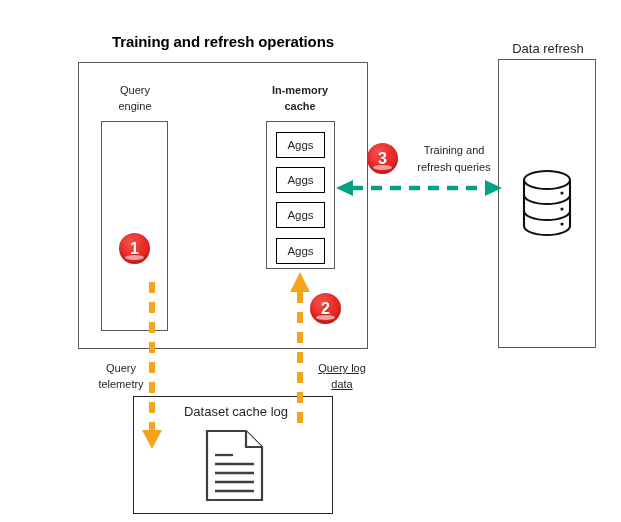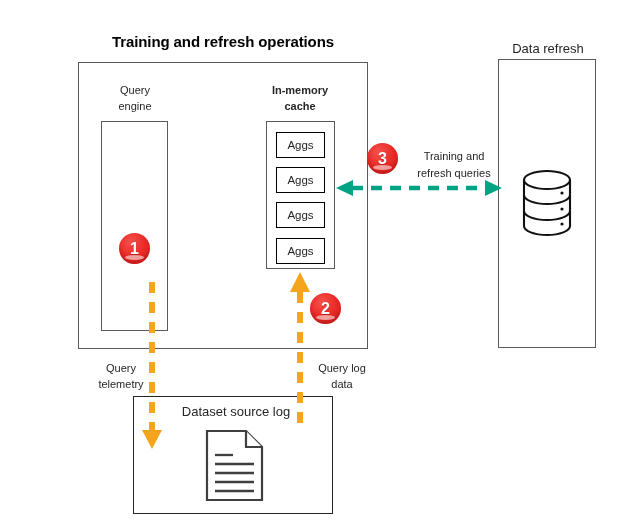--- a/index.html
+++ b/index.html
@@ -58,31 +58,31 @@
     left: 258px;
     top: 82px;
     width: 84px;
     font-weight: bold;
   }
   .lbl-greenarrow {
     left: 402px;
     top: 142px;
     width: 104px;
     line-height: 17px;
-    margin-top: 6px;
   }
   .lbl-telemetry {
     left: 82px;
     top: 360px;
     width: 78px;
   }
   .lbl-querylog {
     left: 304px;
     top: 360px;
     width: 76px;
+    text-decoration: underline;
   }
   .lbl-datasetlog {
     left: 163px;
     top: 404px;
     width: 146px;
     font-size: 13px;
   }
 
   
   .box {
@@ -205,21 +205,21 @@
   <div class="box box-cache"></div>
 
   <div class="aggs aggs-0">Aggs</div>
   <div class="aggs aggs-1">Aggs</div>
   <div class="aggs aggs-2">Aggs</div>
   <div class="aggs aggs-3">Aggs</div>
 
   <div class="box box-datasource"></div>
 
   <div class="box box-log"></div>
-  <div class="lbl lbl-datasetlog">Dataset source log</div>
+  <div class="lbl lbl-datasetlog">Dataset cache log</div>
 
   <div class="lbl lbl-greenarrow">Training and
 refresh queries</div>
   <div class="lbl lbl-telemetry">Query
 telemetry</div>
   <div class="lbl lbl-querylog">Query log
 data</div>
 
   <svg class="arrows" viewBox="0 0 621 522" xmlns="http://www.w3.org/2000/svg">
 

